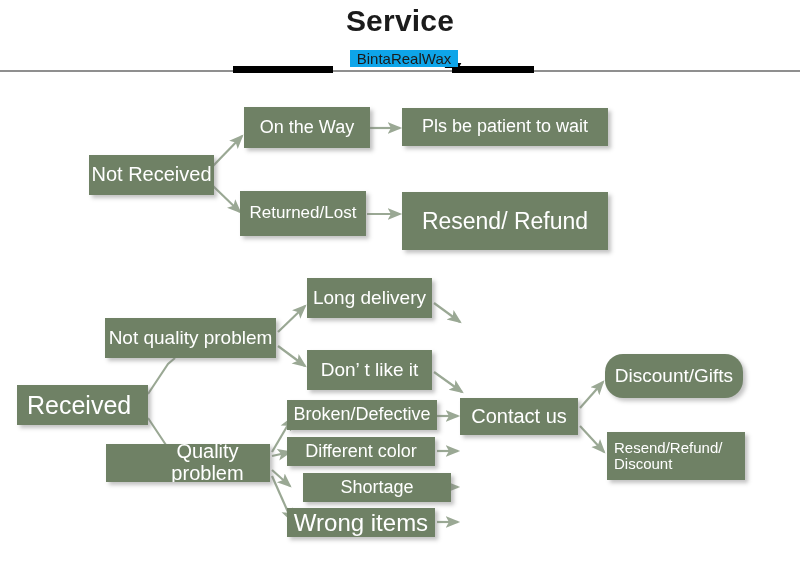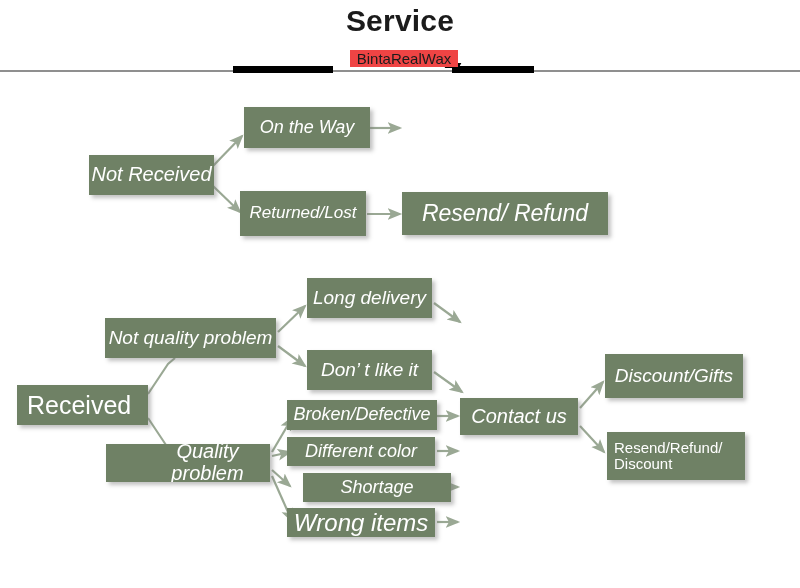--- a/index.html
+++ b/index.html
@@ -56,38 +56,38 @@
   #brand {
     position: absolute;
     left: 0; top: 50px;
     width: 800px;
     text-align: center;
     font-size: 15px;
     color: #1b1b1b;
     background: transparent;
   }
   #brand span {
-    background: #ef4444;
+    background: #0ea5e9;
     padding: 0 7px;
     margin-left: 8px;
   }
 
   
   .box {
     position: absolute;
     box-sizing: border-box;
     background: #6f8165;
     color: #ffffff;
     display: flex;
     align-items: center;
     box-shadow: 3px 3px 4px rgba(120,120,120,0.45);
     overflow: hidden;
     line-height: 1.08;
   }
-  .box.center { justify-content: center; text-align: center; font-style: italic; }
+  .box.center { justify-content: center; text-align: center; }
   .box.left   { justify-content: flex-start; text-align: left; padding-left: 7px; }
   .box .txt { display: block; white-space: pre-line; }
 
   
   #wires {
     position: absolute;
     left: 0; top: 0;
     width: 800px; height: 588px;
     pointer-events: none;
   }
@@ -152,26 +152,29 @@
   </svg>
 
   <div class="box center" style="left:89px; top:155px; width:125px; height:40px; font-size:20px;">
     <span class="txt">Not Received</span>
   </div>
 
   <div class="box center" style="left:244px; top:107px; width:126px; height:41px; font-size:18px;">
     <span class="txt">On the Way</span>
   </div>
 
+  <div class="box center" style="left:402px; top:108px; width:206px; height:38px; font-size:18px;">
+    <span class="txt">Pls be patient to wait</span>
+  </div>
 
   <div class="box center" style="left:240px; top:191px; width:126px; height:45px; font-size:17px;">
     <span class="txt">Returned/Lost</span>
   </div>
 
-  <div class="box center" style="left:402px; top:192px; width:206px; height:43px; font-size:23px;">
+  <div class="box center" style="left:402px; top:192px; width:206px; height:58px; font-size:23px;">
     <span class="txt">Resend/ Refund</span>
   </div>
 
   <div class="box left" style="left:17px; top:385px; width:131px; height:40px; font-size:25px; padding-left:10px;">
     <span class="txt">Received</span>
   </div>
 
   <div class="box center" style="left:105px; top:318px; width:171px; height:40px; font-size:19px;">
     <span class="txt">Not quality problem</span>
   </div>
@@ -201,21 +204,21 @@
   </div>
 
   <div class="box center" style="left:287px; top:508px; width:148px; height:29px; font-size:24px;">
     <span class="txt">Wrong items</span>
   </div>
 
   <div class="box center" style="left:460px; top:398px; width:118px; height:37px; font-size:20px;">
     <span class="txt">Contact us</span>
   </div>
 
-  <div class="box center" style="left:605px; top:354px; width:138px; height:44px; font-size:19px;">
+  <div class="box center" style="left:605px; top:354px; width:138px; height:44px; font-size:19px;border-radius:18px;">
     <span class="txt">Discount/Gifts</span>
   </div>
 
   <div class="box left" style="left:607px; top:432px; width:138px; height:48px; font-size:15px;">
     <span class="txt">Resend/Refund/
 Discount</span>
   </div>
 
 </div>
 

